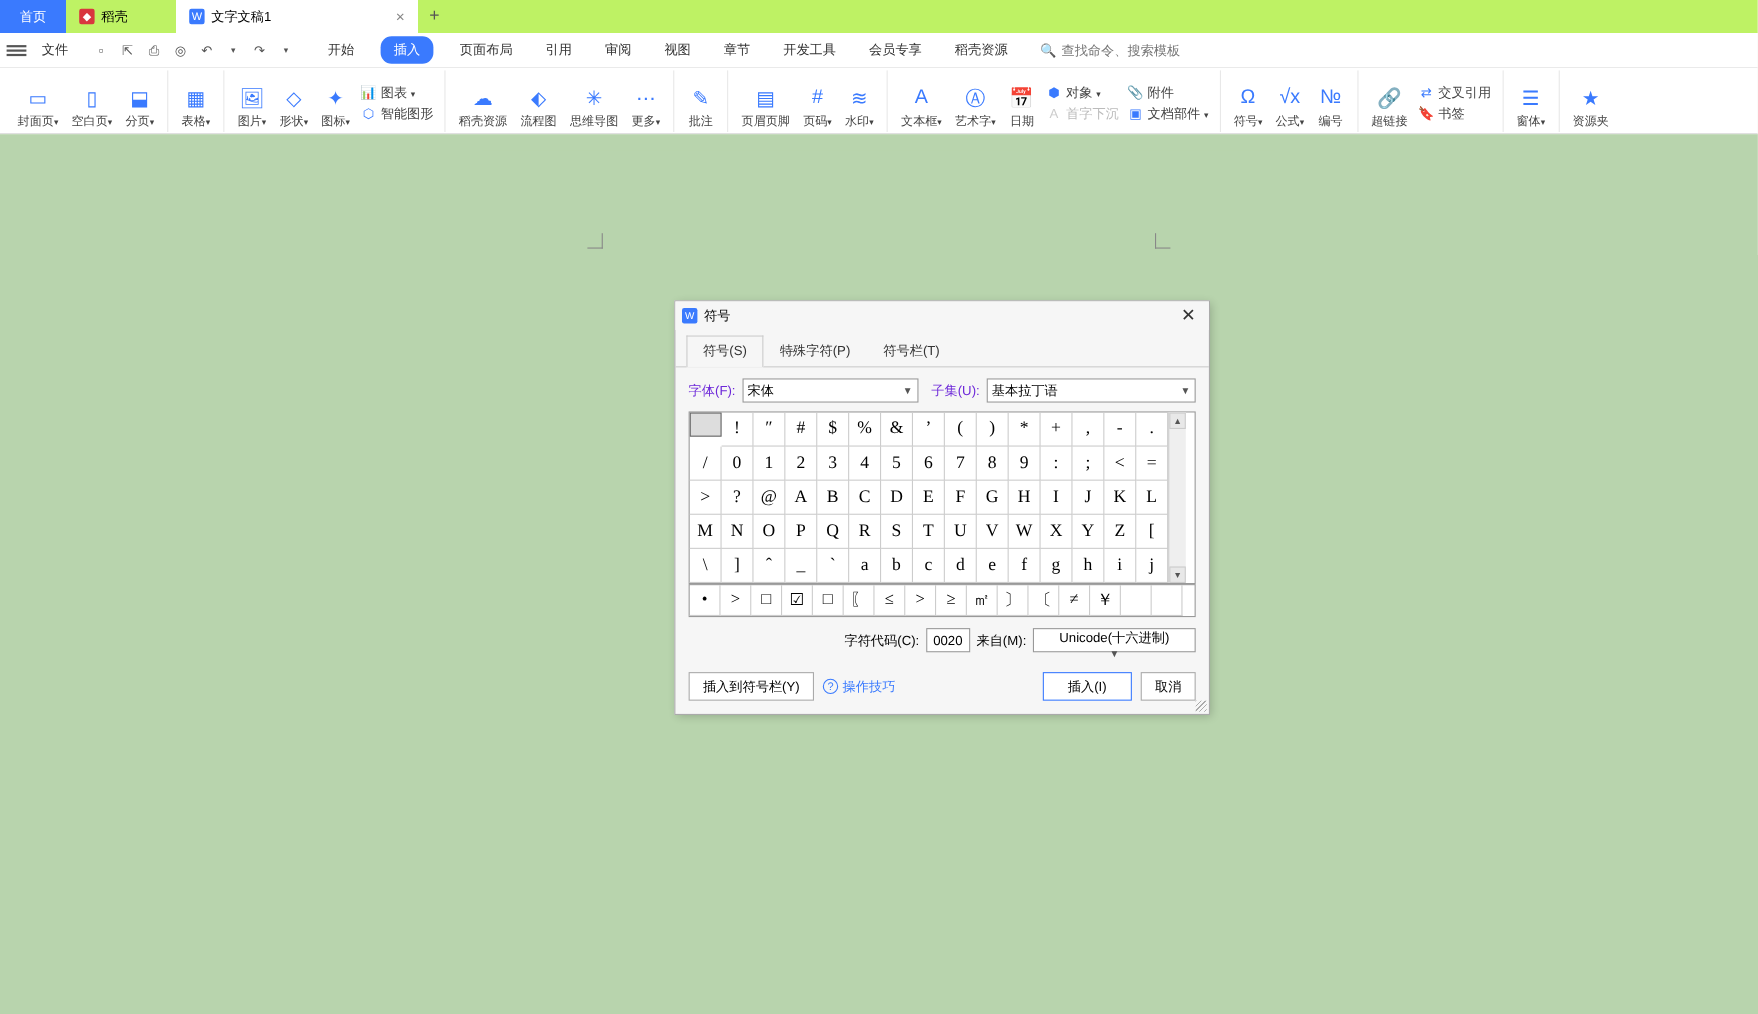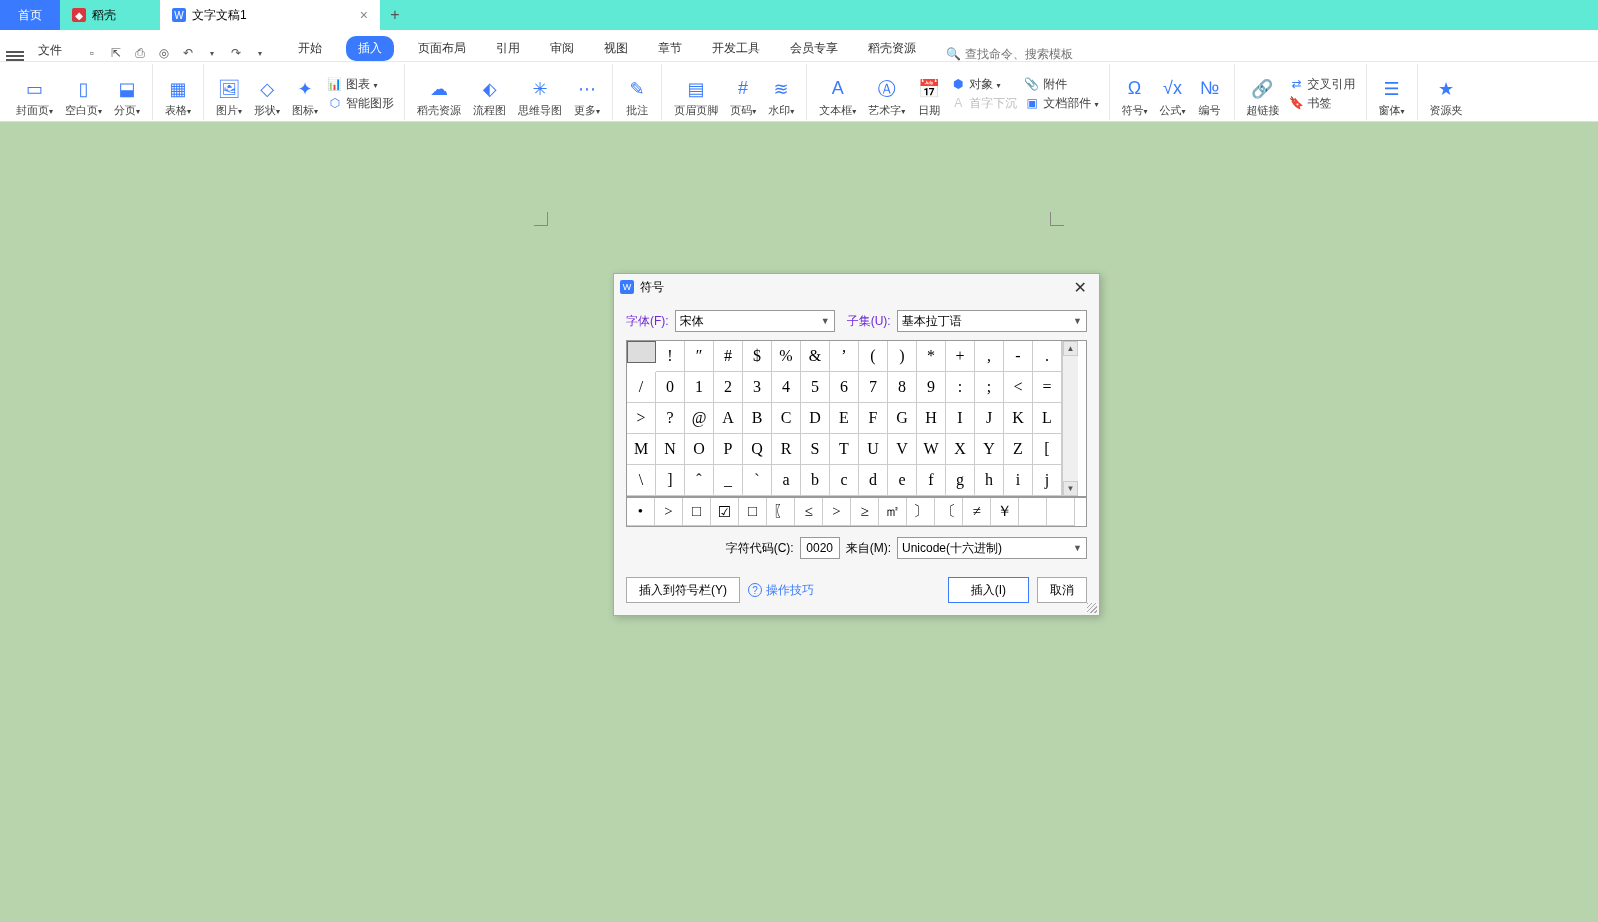--- a/index.html
+++ b/index.html
@@ -1,26 +1,26 @@
 <!DOCTYPE html>
 <html><head>
 <meta charset="utf-8">
 <style>
 *{margin:0;padding:0;box-sizing:border-box;font-family:"Microsoft YaHei",sans-serif;font-size:12px;}
 body{background:#fff;overflow:hidden;width:1598px;height:922px;}
-.titlebar{height:30px;background:#5eead4;display:flex;align-items:stretch;}
+.titlebar{height:30px;background:#bef264;display:flex;align-items:stretch;}
 .tab{display:flex;align-items:center;padding:0 12px;gap:6px;position:relative;min-width:100px;}
 .tab.home{background:#3a7afe;color:#fff;min-width:60px;justify-content:center;}
 .tab.doc{background:#fff;min-width:220px;}
 .tab-icon{width:14px;height:14px;display:inline-flex;align-items:center;justify-content:center;border-radius:2px;font-size:10px;color:#fff;}
 .tab-icon.red{background:#d9363e;}
 .tab-icon.blue{background:#3a7afe;}
 .tab-close{margin-left:auto;color:#888;font-size:14px;}
 .tab-plus{display:flex;align-items:center;justify-content:center;width:30px;color:#555;font-size:16px;}
-.menubar{height:32px;background:#fff;display:flex;align-items:flex-end;border-bottom:1px solid #e8e8e8;padding:0 6px;gap:4px;}
+.menubar{height:32px;background:#fff;display:flex;align-items:center;border-bottom:1px solid #e8e8e8;padding:12px 6px;gap:4px;}
 .ham{width:18px;display:flex;flex-direction:column;gap:2px;margin-right:2px;}
 .ham span{height:2px;background:#555;}
 .file-menu{padding:2px 8px;color:#333;}
 .qat{display:flex;gap:8px;margin:0 10px;color:#555;}
 .qat span{width:16px;height:16px;display:inline-flex;align-items:center;justify-content:center;}
 .menu-tabs{display:flex;gap:18px;margin-left:10px;}
 .menu-tab{color:#333;padding:4px 6px;}
 .menu-tab.active{background:#3a7afe;color:#fff;border-radius:10px;padding:4px 12px;}
 .search-box{margin-left:20px;display:flex;align-items:center;color:#aaa;gap:4px;}
 .search-box input{border:none;outline:none;font-size:12px;width:140px;color:#888;}
@@ -292,20 +292,25 @@
     <div class="corner tr"></div>
   </div>
 </div>
 
 <div class="dialog">
   <div class="dlg-title">
     <span class="tico">W</span>
     <span>符号</span>
     <span class="dlg-close">✕</span>
   </div>
+  <div class="dlg-tabs" id="dlg-tabs">
+      <div class="dlg-tab active">符号(S)</div>
+      <div class="dlg-tab">特殊字符(P)</div>
+      <div class="dlg-tab">符号栏(T)</div>
+    </div>
   <div class="dlg-body">
     <div class="form-row">
       <label>字体(F):</label>
       <div class="sel" style="width:160px;">
           <span>宋体</span>
           <span class="arr">▼</span>
         </div>
       <label style="margin-left:6px;">子集(U):</label>
       <div class="sel" style="flex:1;">
           <span>基本拉丁语</span>
@@ -411,21 +416,21 @@
         <div class="sym-cell">〔</div>
         <div class="sym-cell">≠</div>
         <div class="sym-cell">￥</div>
         <div class="sym-cell"></div>
         <div class="sym-cell"></div>
       </div>
     <div class="code-row">
       <label>字符代码(C):</label>
       <input value="0020" style="">
       <label>来自(M):</label>
-      <div class="sel" style="width:190px;">
+      <div class="sel" style="width:148px;flex-direction:column;">
           <span>Unicode(十六进制)</span>
           <span class="arr">▼</span>
         </div>
     </div>
   </div>
   <div class="dlg-foot">
     <div class="dbtn">插入到符号栏(Y)</div>
     <div class="tips">
         <span class="qico">?</span>
         <span>操作技巧</span>

